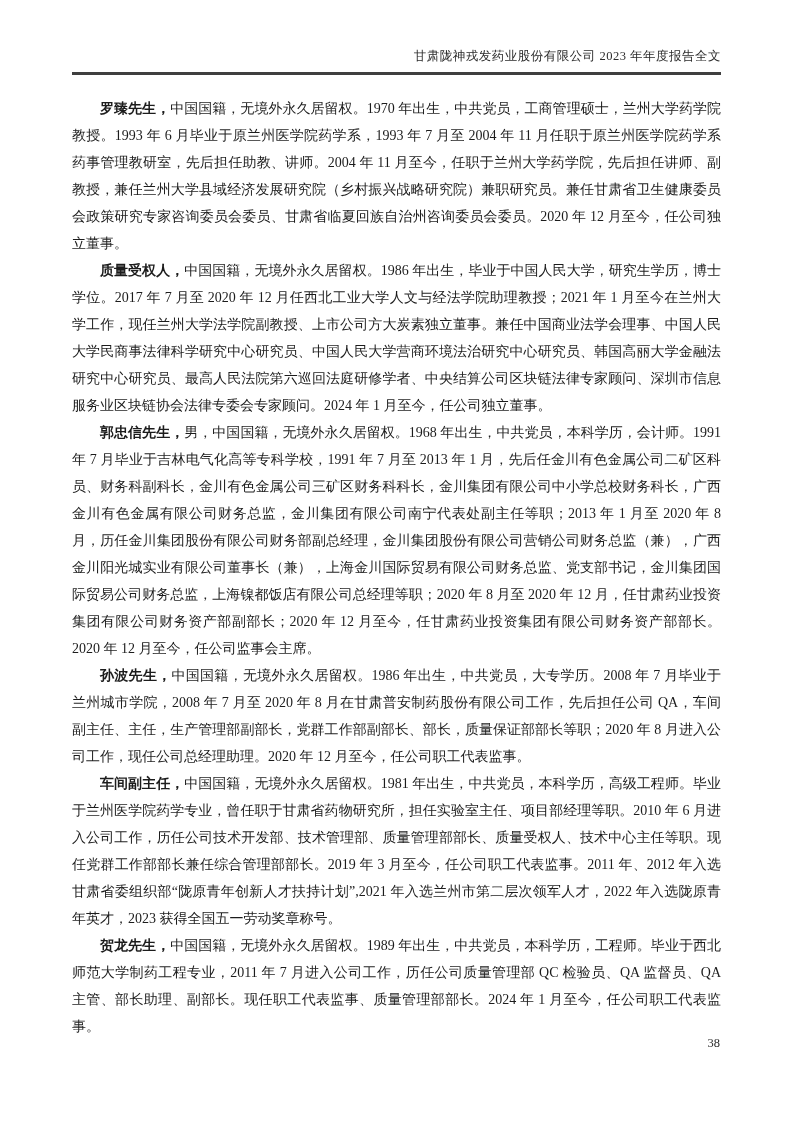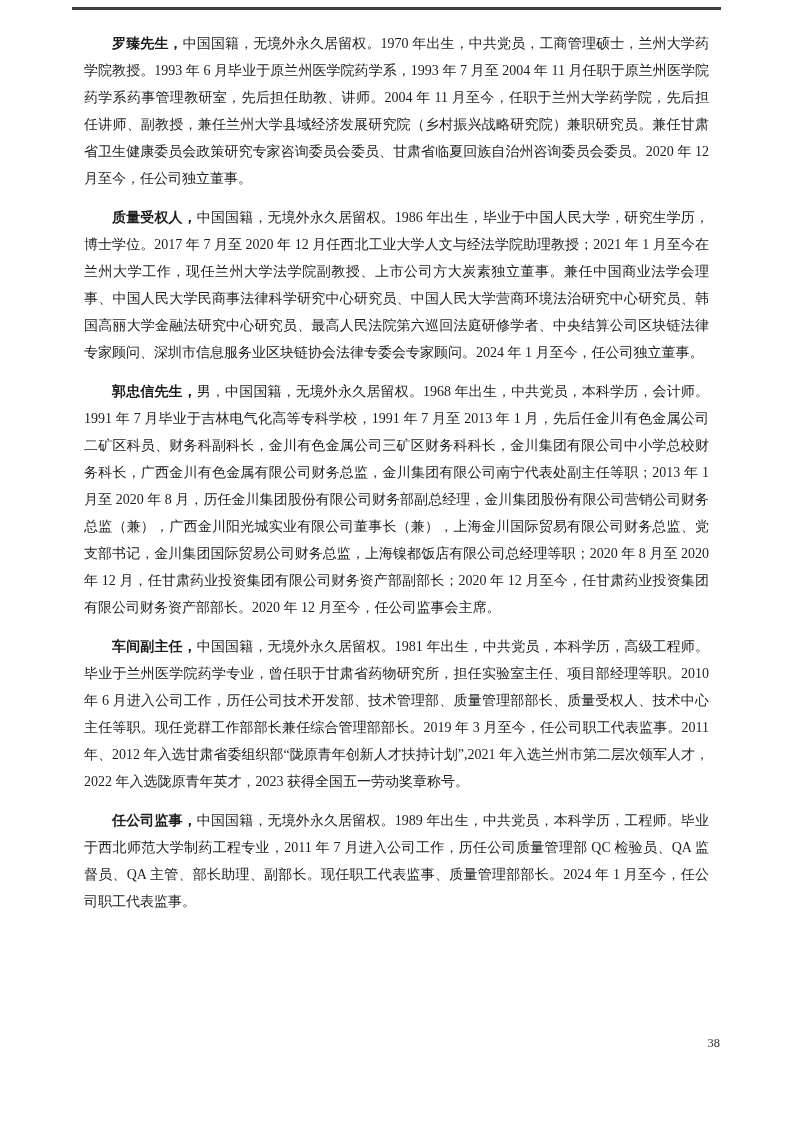--- a/index.html
+++ b/index.html
@@ -33,50 +33,52 @@
     height: 0;
   }
   .doc-body {
     margin-top: 20px;
     font-size: 14px;
     line-height: 27px;
     text-align: justify;
     text-justify: inter-ideograph;
   }
   .doc-body p {
-    margin: 12px;
+    margin: 0;
     padding: 0;
     text-indent: 2em;
   }
   .person-name {
     font-weight: 700;
   }
   .page-number {
     position: absolute;
     top: 1036px;
     right: 73px;
     font-size: 12.5px;
     color: #2b2b2b;
   }
 </style>
 </head>
 <body>
 
 <div class="page">
+  <div class="header">甘肃陇神戎发药业股份有限公司 2023 年年度报告全文</div>
   <hr class="header-rule">
 
   <div class="doc-body" id="doc-body">
   <p><span class="person-name">罗臻先生，</span><span class="bio-text">中国国籍，无境外永久居留权。1970 年出生，中共党员，工商管理硕士，兰州大学药学院教授。1993 年 6 月毕业于原兰州医学院药学系，1993 年 7 月至 2004 年 11 月任职于原兰州医学院药学系药事管理教研室，先后担任助教、讲师。2004 年 11 月至今，任职于兰州大学药学院，先后担任讲师、副教授，兼任兰州大学县域经济发展研究院（乡村振兴战略研究院）兼职研究员。兼任甘肃省卫生健康委员会政策研究专家咨询委员会委员、甘肃省临夏回族自治州咨询委员会委员。2020 年 12 月至今，任公司独立董事。</span></p>
 
   <p><span class="person-name">质量受权人，</span><span class="bio-text">中国国籍，无境外永久居留权。1986 年出生，毕业于中国人民大学，研究生学历，博士学位。2017 年 7 月至 2020 年 12 月任西北工业大学人文与经法学院助理教授；2021 年 1 月至今在兰州大学工作，现任兰州大学法学院副教授、上市公司方大炭素独立董事。兼任中国商业法学会理事、中国人民大学民商事法律科学研究中心研究员、中国人民大学营商环境法治研究中心研究员、韩国高丽大学金融法研究中心研究员、最高人民法院第六巡回法庭研修学者、中央结算公司区块链法律专家顾问、深圳市信息服务业区块链协会法律专委会专家顾问。2024 年 1 月至今，任公司独立董事。</span></p>
 
   <p><span class="person-name">郭忠信先生，</span><span class="bio-text">男，中国国籍，无境外永久居留权。1968 年出生，中共党员，本科学历，会计师。1991 年 7 月毕业于吉林电气化高等专科学校，1991 年 7 月至 2013 年 1 月，先后任金川有色金属公司二矿区科员、财务科副科长，金川有色金属公司三矿区财务科科长，金川集团有限公司中小学总校财务科长，广西金川有色金属有限公司财务总监，金川集团有限公司南宁代表处副主任等职；2013 年 1 月至 2020 年 8 月，历任金川集团股份有限公司财务部副总经理，金川集团股份有限公司营销公司财务总监（兼），广西金川阳光城实业有限公司董事长（兼），上海金川国际贸易有限公司财务总监、党支部书记，金川集团国际贸易公司财务总监，上海镍都饭店有限公司总经理等职；2020 年 8 月至 2020 年 12 月，任甘肃药业投资集团有限公司财务资产部副部长；2020 年 12 月至今，任甘肃药业投资集团有限公司财务资产部部长。2020 年 12 月至今，任公司监事会主席。</span></p>
 
 
+  <p><span class="person-name">孙波先生，</span><span class="bio-text">中国国籍，无境外永久居留权。1986 年出生，中共党员，大专学历。2008 年 7 月毕业于兰州城市学院，2008 年 7 月至 2020 年 8 月在甘肃普安制药股份有限公司工作，先后担任公司 QA，车间副主任、主任，生产管理部副部长，党群工作部副部长、部长，质量保证部部长等职；2020 年 8 月进入公司工作，现任公司总经理助理。2020 年 12 月至今，任公司职工代表监事。</span></p>
 
   <p><span class="person-name">车间副主任，</span><span class="bio-text">中国国籍，无境外永久居留权。1981 年出生，中共党员，本科学历，高级工程师。毕业于兰州医学院药学专业，曾任职于甘肃省药物研究所，担任实验室主任、项目部经理等职。2010 年 6 月进入公司工作，历任公司技术开发部、技术管理部、质量管理部部长、质量受权人、技术中心主任等职。现任党群工作部部长兼任综合管理部部长。2019 年 3 月至今，任公司职工代表监事。2011 年、2012 年入选甘肃省委组织部“陇原青年创新人才扶持计划”,2021 年入选兰州市第二层次领军人才，2022 年入选陇原青年英才，2023 获得全国五一劳动奖章称号。</span></p>
 
-  <p><span class="person-name">任公司监事，</span><span class="bio-text">中国国籍，无境外永久居留权。1989 年出生，中共党员，本科学历，工程师。毕业于西北师范大学制药工程专业，2011 年 7 月进入公司工作，历任公司质量管理部 QC 检验员、QA 监督员、QA 主管、部长助理、副部长。现任职工代表监事、质量管理部部长。2024 年 1 月至今，任公司职工代表监事。</span></p>
+  <p><span class="person-name">贺龙先生，</span><span class="bio-text">中国国籍，无境外永久居留权。1989 年出生，中共党员，本科学历，工程师。毕业于西北师范大学制药工程专业，2011 年 7 月进入公司工作，历任公司质量管理部 QC 检验员、QA 监督员、QA 主管、部长助理、副部长。现任职工代表监事、质量管理部部长。2024 年 1 月至今，任公司职工代表监事。</span></p>
 
 </div>
 </div>
 
 <div class="page-number">38</div>
 
 </body></html>

